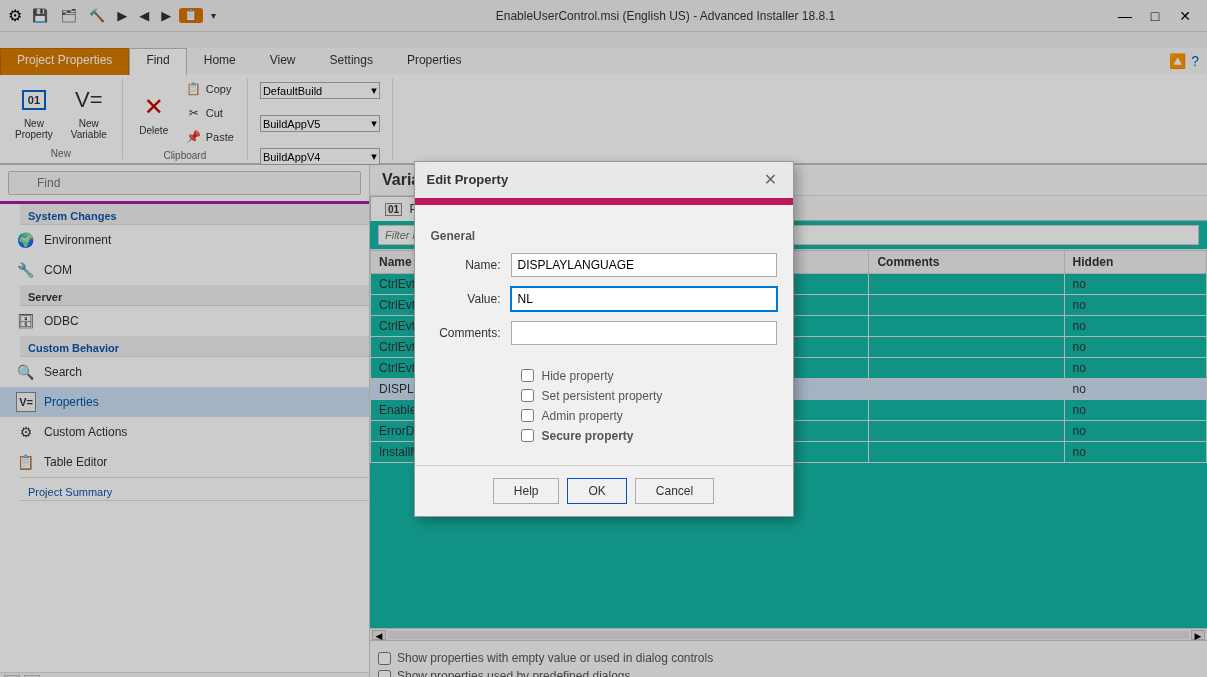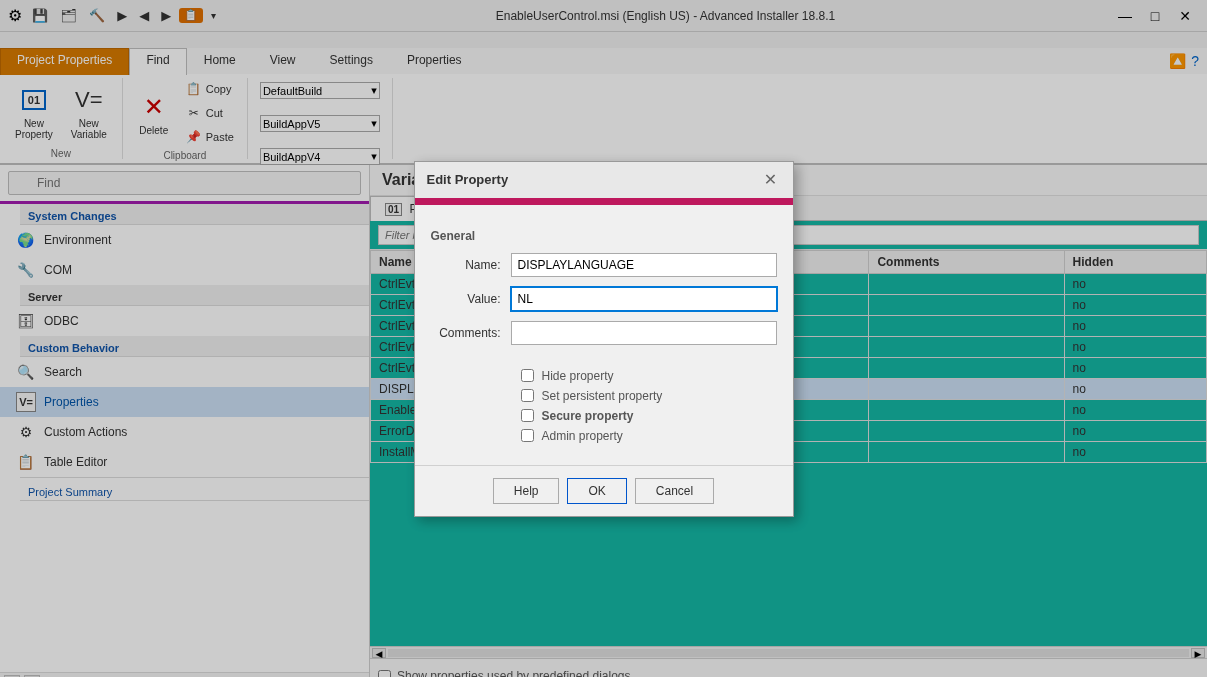--- a/index.html
+++ b/index.html
@@ -550,20 +550,24 @@
 
     <div style="height:12px; background:#f0f0f0; border-top:1px solid #d0d0d0; display:flex; align-items:center; padding:0 2px;">
       <button style="font-size:9px;background:#e8e8e8;border:1px solid #c0c0c0;width:14px;height:10px;cursor:pointer;padding:0;">◀</button>
       <div style="flex:1;height:8px;background:#e0e0e0;margin:0 2px;"></div>
       <button style="font-size:9px;background:#e8e8e8;border:1px solid #c0c0c0;width:14px;height:10px;cursor:pointer;padding:0;">▶</button>
     </div>
 
     <div class="table-footer">
       <div class="checkbox-row">
         <input type="checkbox" style="">
+        <span>Show properties with empty value or used in dialog controls</span>
+      </div>
+      <div class="checkbox-row">
+        <input type="checkbox" style="">
         <span>Show properties used by predefined dialogs</span>
       </div>
     </div>
   </div>
 </div>
 
 <div class="modal-overlay">
   <div class="modal">
     <div class="modal-titlebar">
       <span class="modal-title">Edit Property</span>
@@ -585,27 +589,27 @@
       </div>
       <div style="height:8px;"></div>
       <div class="modal-checkbox-row">
         <input type="checkbox" style="">
         <span>Hide property</span>
       </div>
       <div class="modal-checkbox-row">
         <input type="checkbox" style="">
         <span>Set persistent property</span>
       </div>
+      <div class="modal-checkbox-row">
+        <input type="checkbox" style="">
+        <span>Admin property</span>
+      </div>
       <div class="modal-checkbox-row bold">
         <input type="checkbox" style="">
         <span>Secure property</span>
-      </div>
-      <div class="modal-checkbox-row">
-        <input type="checkbox" style="">
-        <span>Admin property</span>
       </div>
     </div>
     <div class="modal-footer">
       <button class="modal-btn">Help</button>
       <button class="modal-btn primary">OK</button>
       <button class="modal-btn">Cancel</button>
     </div>
   </div>
 </div>
 

